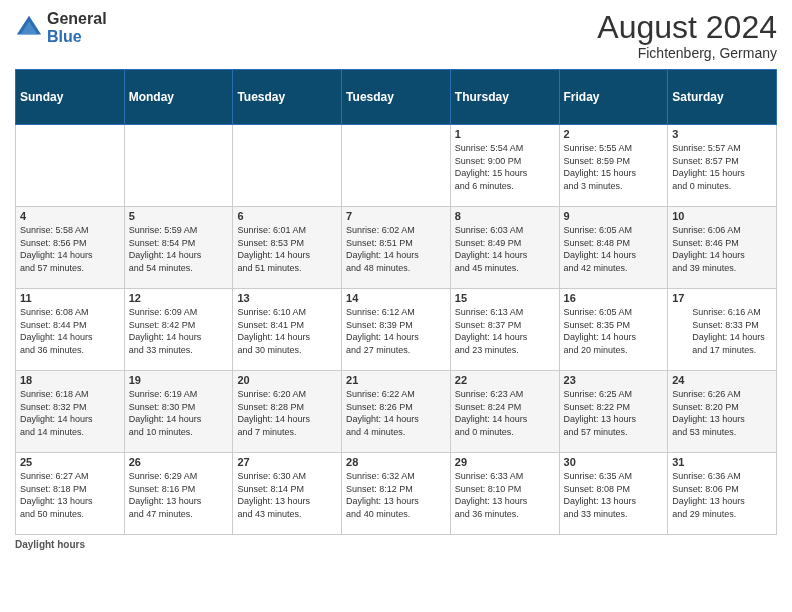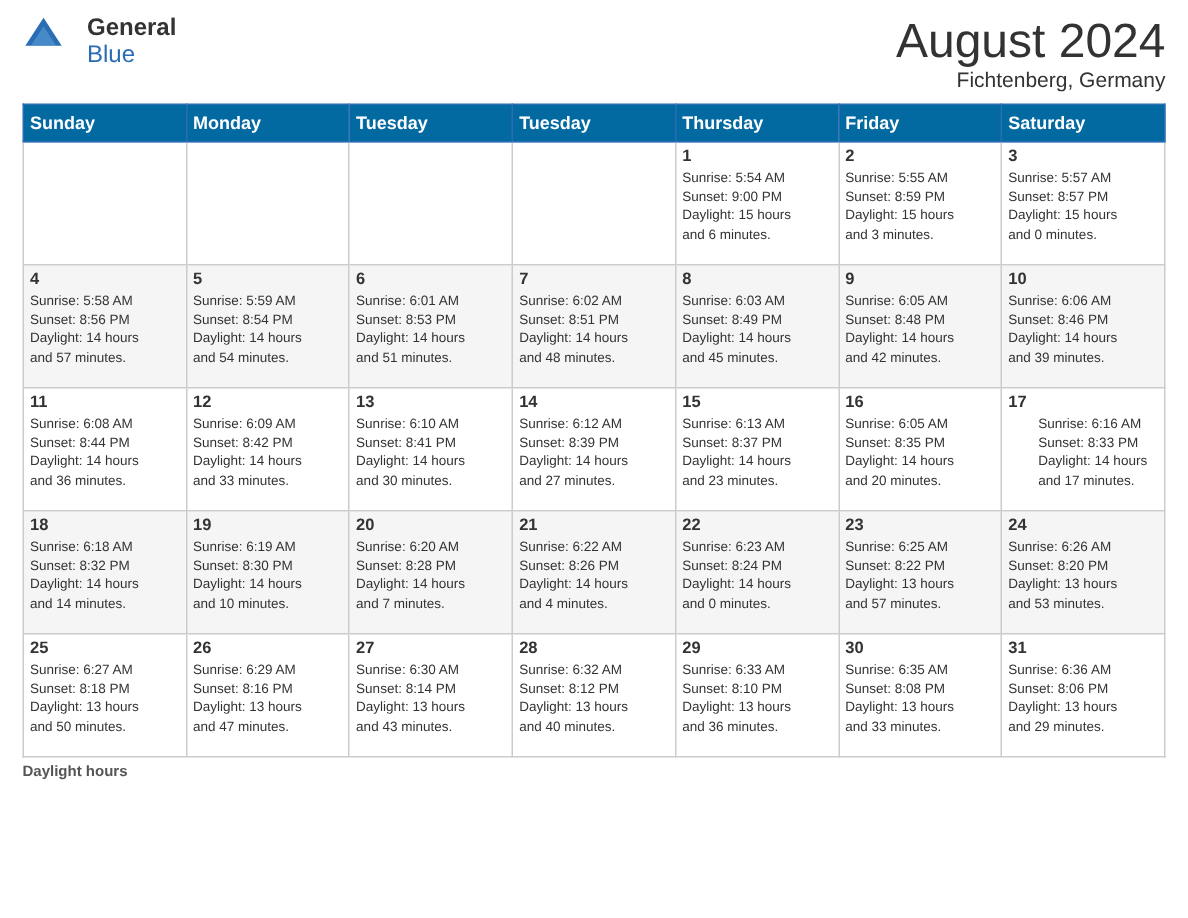--- a/index.html
+++ b/index.html
@@ -16,36 +16,36 @@
       padding: 10px 15px;
     }
     .header {
       display: flex;
       justify-content: space-between;
       align-items: flex-start;
       margin-bottom: 8px;
     }
     .logo {
       display: flex;
-      align-items: flex-start;
-      gap: 15px;
+      align-items: center;
+      gap: 4px;
     }
     .logo-text {
       display: flex;
       flex-direction: column;
       line-height: 1.1;
     }
     .logo-general {
       font-size: 16px;
       font-weight: bold;
       color: #333;
     }
     .logo-blue {
       font-size: 16px;
-      font-weight: normal;
+      font-weight: bold;
       color: #2a6db5;
     }
     .logo-icon {
       width: 28px;
       height: 28px;
     }
     .title-block {
       text-align: right;
     }
     .month-year {
@@ -57,25 +57,25 @@
     .location {
       font-size: 14px;
       color: #333;
     }
     .calendar {
       width: 100%;
       border-collapse: collapse;
       table-layout: fixed;
     }
     .calendar th {
-      background-color: #0369a1;
+      background-color: #0c4a6e;
       color: #fff;
       font-size: 12px;
       font-weight: bold;
-      padding: 5px 4px;
+      padding: 20px 4px;
       text-align: left;
       border: 1px solid #2a6db5;
     }
     .calendar td {
       border: 1px solid #ccc;
       vertical-align: top;
       padding: 3px 4px;
       font-size: 9.5px;
       color: #333;
       height: 82px;

